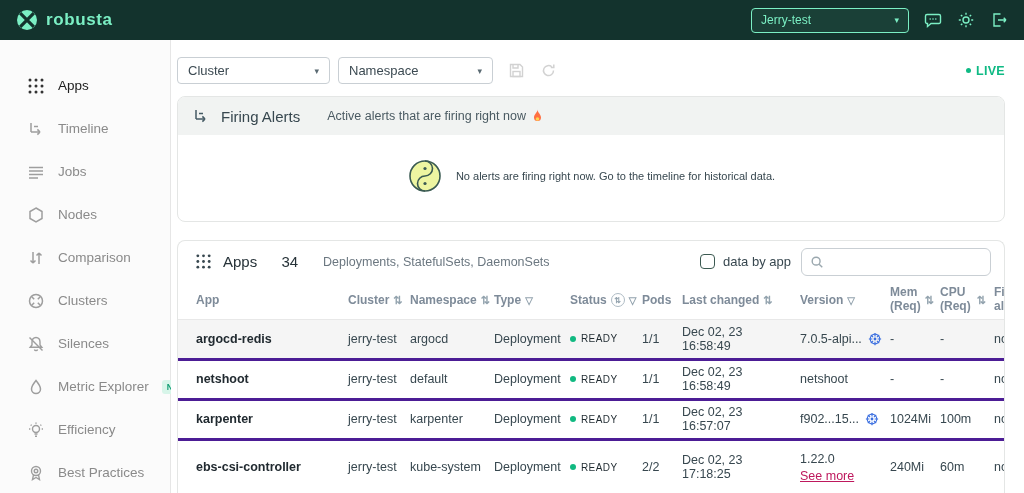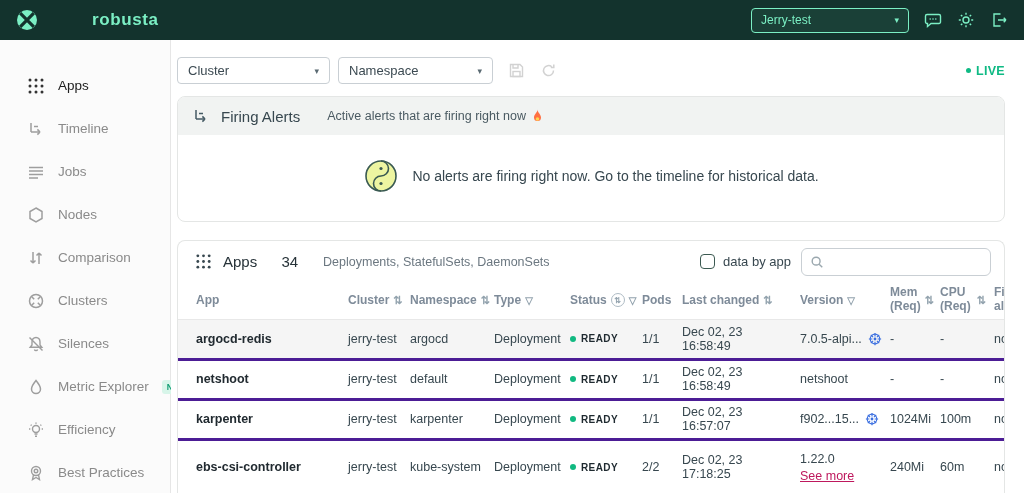--- a/index.html
+++ b/index.html
@@ -2,21 +2,21 @@
 <html><head>
 <meta charset="utf-8">
 <style>
   * { margin:0; padding:0; box-sizing:border-box; }
   html,body { width:1024px; height:493px; overflow:hidden; background:#fff;
     font-family:"Liberation Sans", sans-serif; }
 
   
   .topbar { height:40px; background:#13332D; display:flex; align-items:center; padding:0 16px; }
   .brand { display:flex; align-items:center; gap:8px; }
-  .brand-name { color:#7BEFC4; font-weight:700; font-size:17px; letter-spacing:.6px;margin-left:46px; }
+  .brand-name { color:#7BEFC4; font-weight:700; font-size:17px; letter-spacing:.6px; }
   .topbar-right { margin-left:auto; display:flex; align-items:center; }
   .account-select { width:158px; height:25px; border:1px solid #7BEFC4; border-radius:4px;
     color:#7BEFC4; font-size:12px; display:flex; align-items:center; padding:0 9px;
     background:rgba(123,239,196,.07); cursor:pointer; }
   .account-select .caret { margin-left:auto; font-size:9px; }
   .tb-icon { color:#7BEFC4; margin-left:15px; display:flex; cursor:pointer; }
 
   
   .layout { display:flex; height:453px; }
   .sidebar { width:171px; background:#FBFBFB; border-right:1px solid #E6E6E6; padding-top:24px; flex:none; }
@@ -42,21 +42,21 @@
   .live-dot { width:5px; height:5px; border-radius:50%; background:#0FBA84; }
 
   
   .card { border:1px solid #E4E6E5; border-radius:8px; margin-top:12px; overflow:hidden; background:#fff; }
   .alerts-header { background:#F1F3F2; padding:10px 14px; display:flex; align-items:center; }
   .alerts-title { font-size:15px; font-weight:500; color:#37474F; margin-left:11px; }
   .alerts-subtitle { margin-left:27px; font-size:12.5px; color:#4A5A62; display:flex; align-items:center; gap:5px; }
   .view-timeline-btn { margin-left:auto; background:#82F0CA; color:#24433C; border:none;
     font-family:inherit; font-size:12.5px; font-weight:600; padding:8px 15px; border-radius:6px; cursor:pointer; }
   .alerts-body { padding:23px 0 27px; display:flex; align-items:center; justify-content:center;
-    gap:13px; font-size:14px; color:#37474F; }
+    gap:13px; font-size:11px; color:#37474F; }
 
   
   .apps-card { margin-top:18px; border-bottom:none; border-radius:8px 8px 0 0; }
   .apps-header { display:flex; align-items:center; padding:8px 13px 8px 17px; height:41px; }
   .apps-title { font-size:15px; font-weight:500; color:#263238; margin-left:11px; }
   .apps-count { font-weight:400;margin-left:20px; }
   .apps-subtitle { margin-left:25px; font-size:12.5px; color:#6B7780; }
   .group-by { margin-left:auto; display:flex; align-items:center; gap:8px; font-size:13px; color:#37474F; }
   .checkbox { width:15px; height:15px; border:1.6px solid #3C5A52; border-radius:4px;
     background:#fff; cursor:pointer; flex:none; }
@@ -74,21 +74,21 @@
   .sort-glyph { color:#93A3AE; font-size:11px; }
   .filter-glyph { color:#93A3AE; font-size:10px; }
   .sort-circle { width:14px; height:14px; border:1px solid #AEBBC4; border-radius:50%;
     display:inline-flex; align-items:center; justify-content:center; font-size:8px; color:#93A3AE; flex:none; }
   tbody td { height:40px; border-bottom:3px solid #4c1d95; color:#37474F; font-size:12.5px;
     vertical-align:middle; padding:0 4px; }
   tbody tr.highlight { background:#F5F5F5; }
   .app-name { font-weight:700; color:#212A30; }
   .status-cell { display:flex; align-items:center; gap:5px; }
   .status-dot { width:6px; height:6px; border-radius:50%; background:#11B981; flex:none; }
-  .status-text { font-size:10px; font-weight:700; letter-spacing:.4px; color:#1F2A30; }
+  .status-text { font-size:10px; font-weight:400; letter-spacing:.4px; color:#1F2A30; }
   .version-cell { display:flex; align-items:center; gap:6px; }
   .row-tall td { height:56px; }
   .see-more { display:inline-block; margin-top:3px; color:#be185d; text-decoration:underline; cursor:pointer; }
 </style>
 </head>
 <body>
 
 <div class="topbar">
   <div class="brand">
     <span style="display:flex;">

